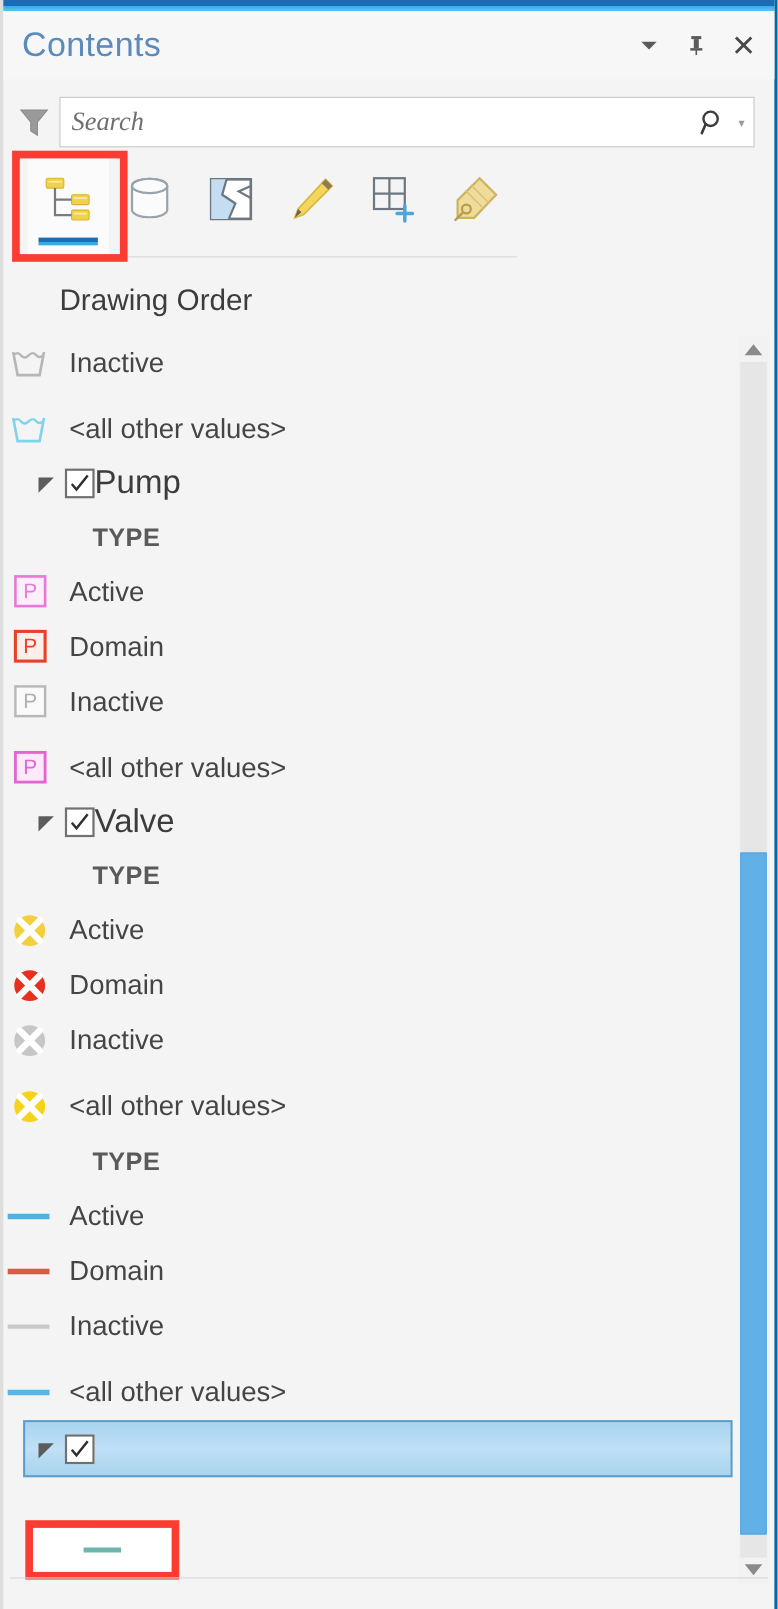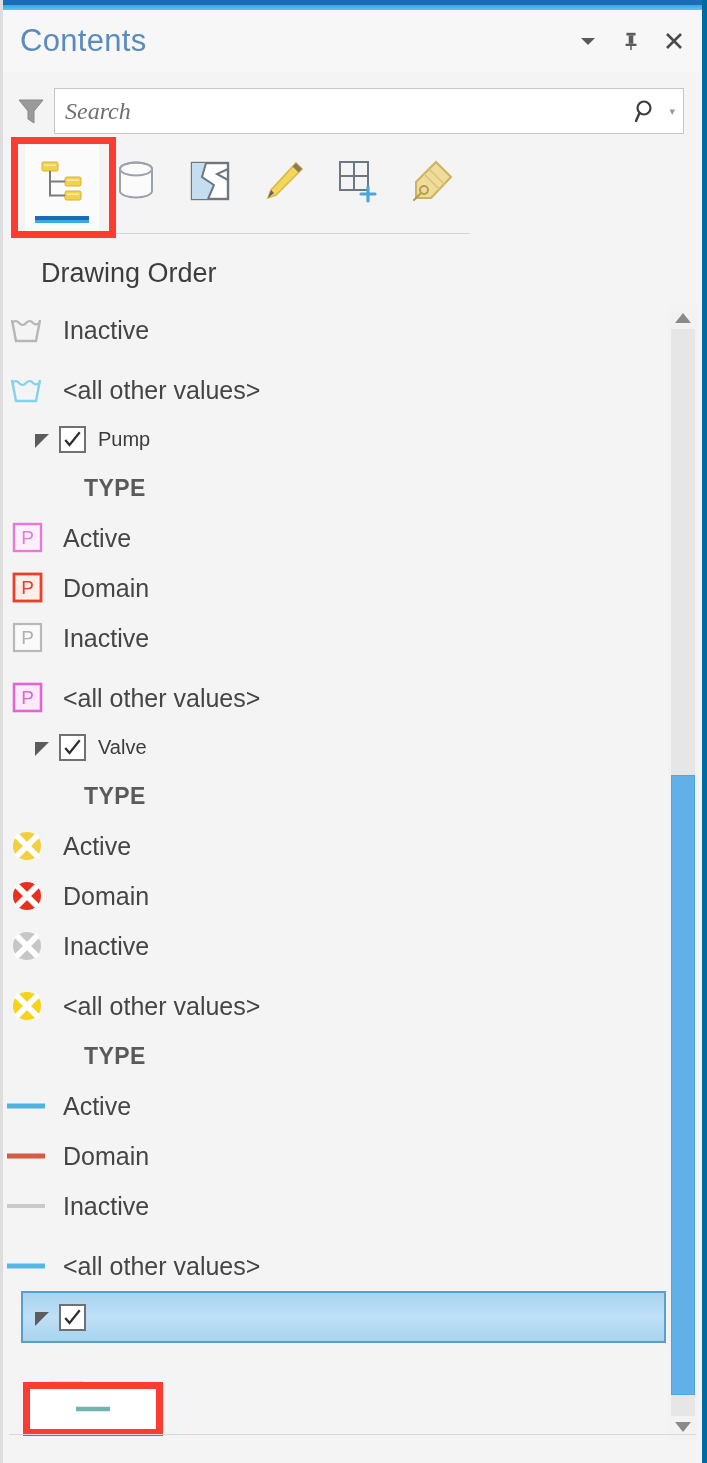--- a/index.html
+++ b/index.html
@@ -11,21 +11,21 @@
     font-family: "Liberation Sans", sans-serif;
     overflow: hidden;
   }
 
   #pane {
     position: relative;
     width: 707px;
     height: 1463px;
     background: #f4f4f4;
     border-left: 3px solid #dedede;
-    border-right: 5px solid #0369a1;
+    border-right: 3px solid #0369a1;
   }
 
   
   .titlebar-accent {
     position: absolute;
     top: 0; left: 0; right: 0;
     height: 10px;
     background: linear-gradient(to bottom, #1b6cb5 0%, #1b6cb5 55%, #39a9e8 55%, #5bc4f5 100%);
   }
 
@@ -142,21 +142,21 @@
     position: absolute;
     left: 8px; top: 137px;
     width: 105px; height: 101px;
     border: 7px solid #fa3c32;
     pointer-events: none;
   }
 
   
   .drawing-order {
     position: absolute;
-    top: 258px; left: 38px;
+    top: 258px; left: 51px;
     font-size: 27px;
     color: #3d3d3d;
     font-weight: 400;
   }
 
   
   .tree {
     position: absolute;
     top: 305px; left: 0;
     width: 665px;
@@ -183,22 +183,21 @@
   .checkbox {
     width: 27px; height: 27px;
     background: #ffffff;
     border: 2px solid #707070;
     margin-left: 6px;
     flex: 0 0 27px;
     display: flex; align-items: center; justify-content: center;
   }
 
   .layer-name {
-    margin-left: 12px;
-    font-size: 20px;
+    font-size: 30px;
     color: #3c3c3c;
   }
 
   .field-label {
     margin-left: 81px;
     font-size: 23px;
     color: #5a5a5a;
     font-weight: 700;
     letter-spacing: 0.4px;
   }

